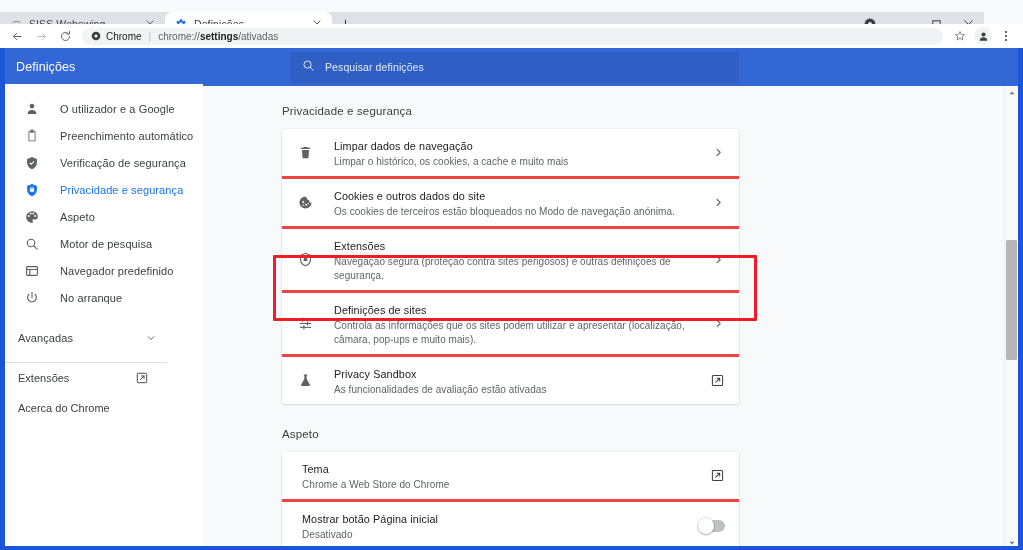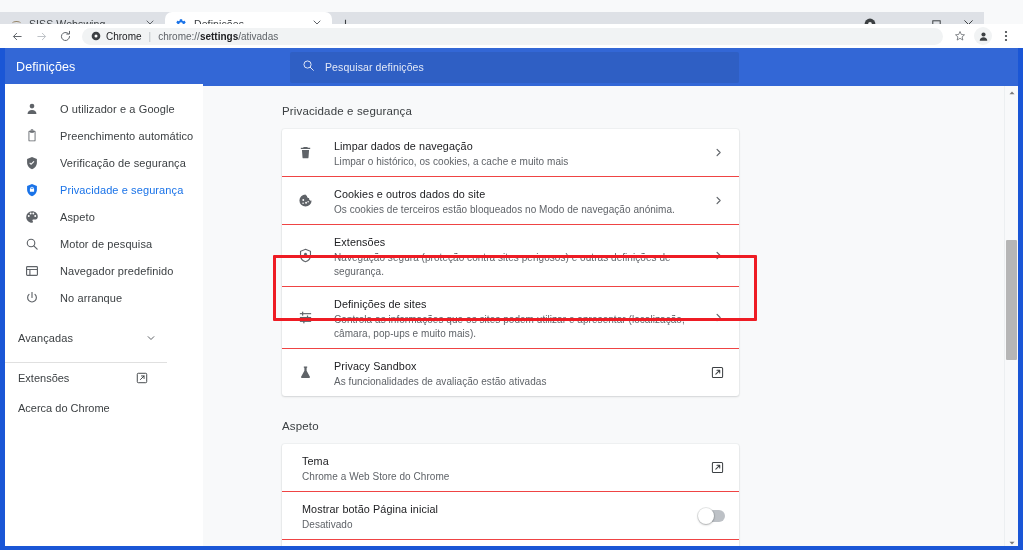--- a/index.html
+++ b/index.html
@@ -152,21 +152,21 @@
   }
   .section-title {
     font-size:11.5px; color:#3c4043; margin:19px 0 0 79px; letter-spacing:.15px;
   }
   .card {
     margin:12px 0 0 79px; width:457px; background:#ffffff;
     border-radius:3px; box-shadow:0 1px 2px rgba(60,64,67,.16), 0 0 0 1px rgba(60,64,67,.04);
   }
   .row {
     display:flex; align-items:center; padding:0 14px 0 13px;
-    border-bottom:1px solid #ef4444; min-height:44px; position:relative;
+    border-bottom:3px solid #ef4444; min-height:44px; position:relative;
   }
   .row:last-child { border-bottom:none; }
   .row .ico {
     width:20px; height:20px; flex:0 0 20px; display:flex;
     align-items:center; justify-content:center; color:#5f6368;
   }
   .row .text { margin-left:19px; flex:1 1 auto; min-width:0; padding:7px 0; }
   .row .title { font-size:10.8px; color:#202124; line-height:15px; letter-spacing:.1px; }
   .row .sub {
     font-size:10px; color:#5f6368; line-height:14px; margin-top:1px;

